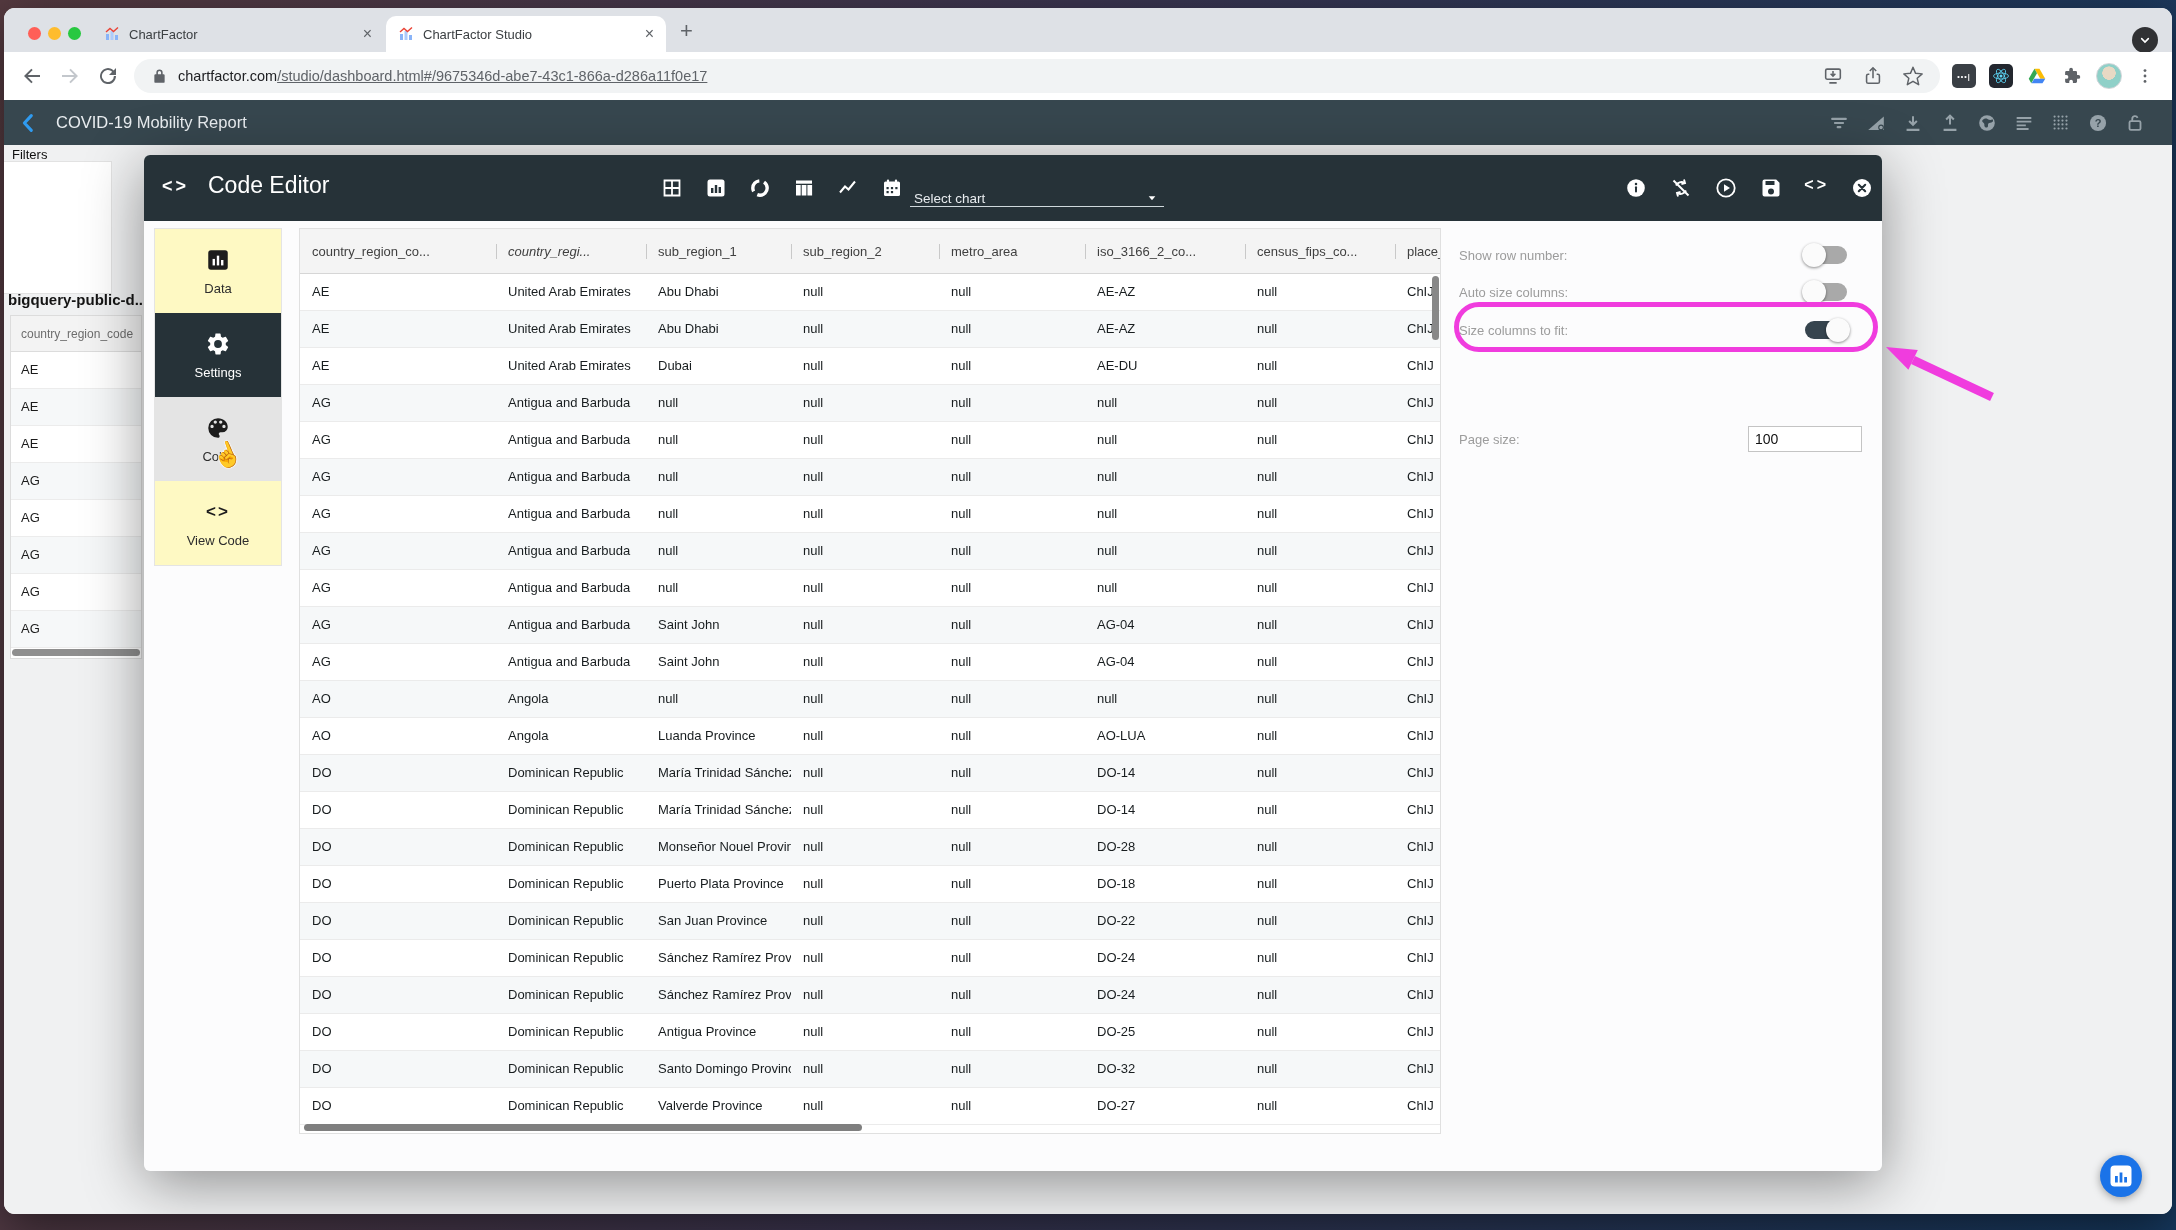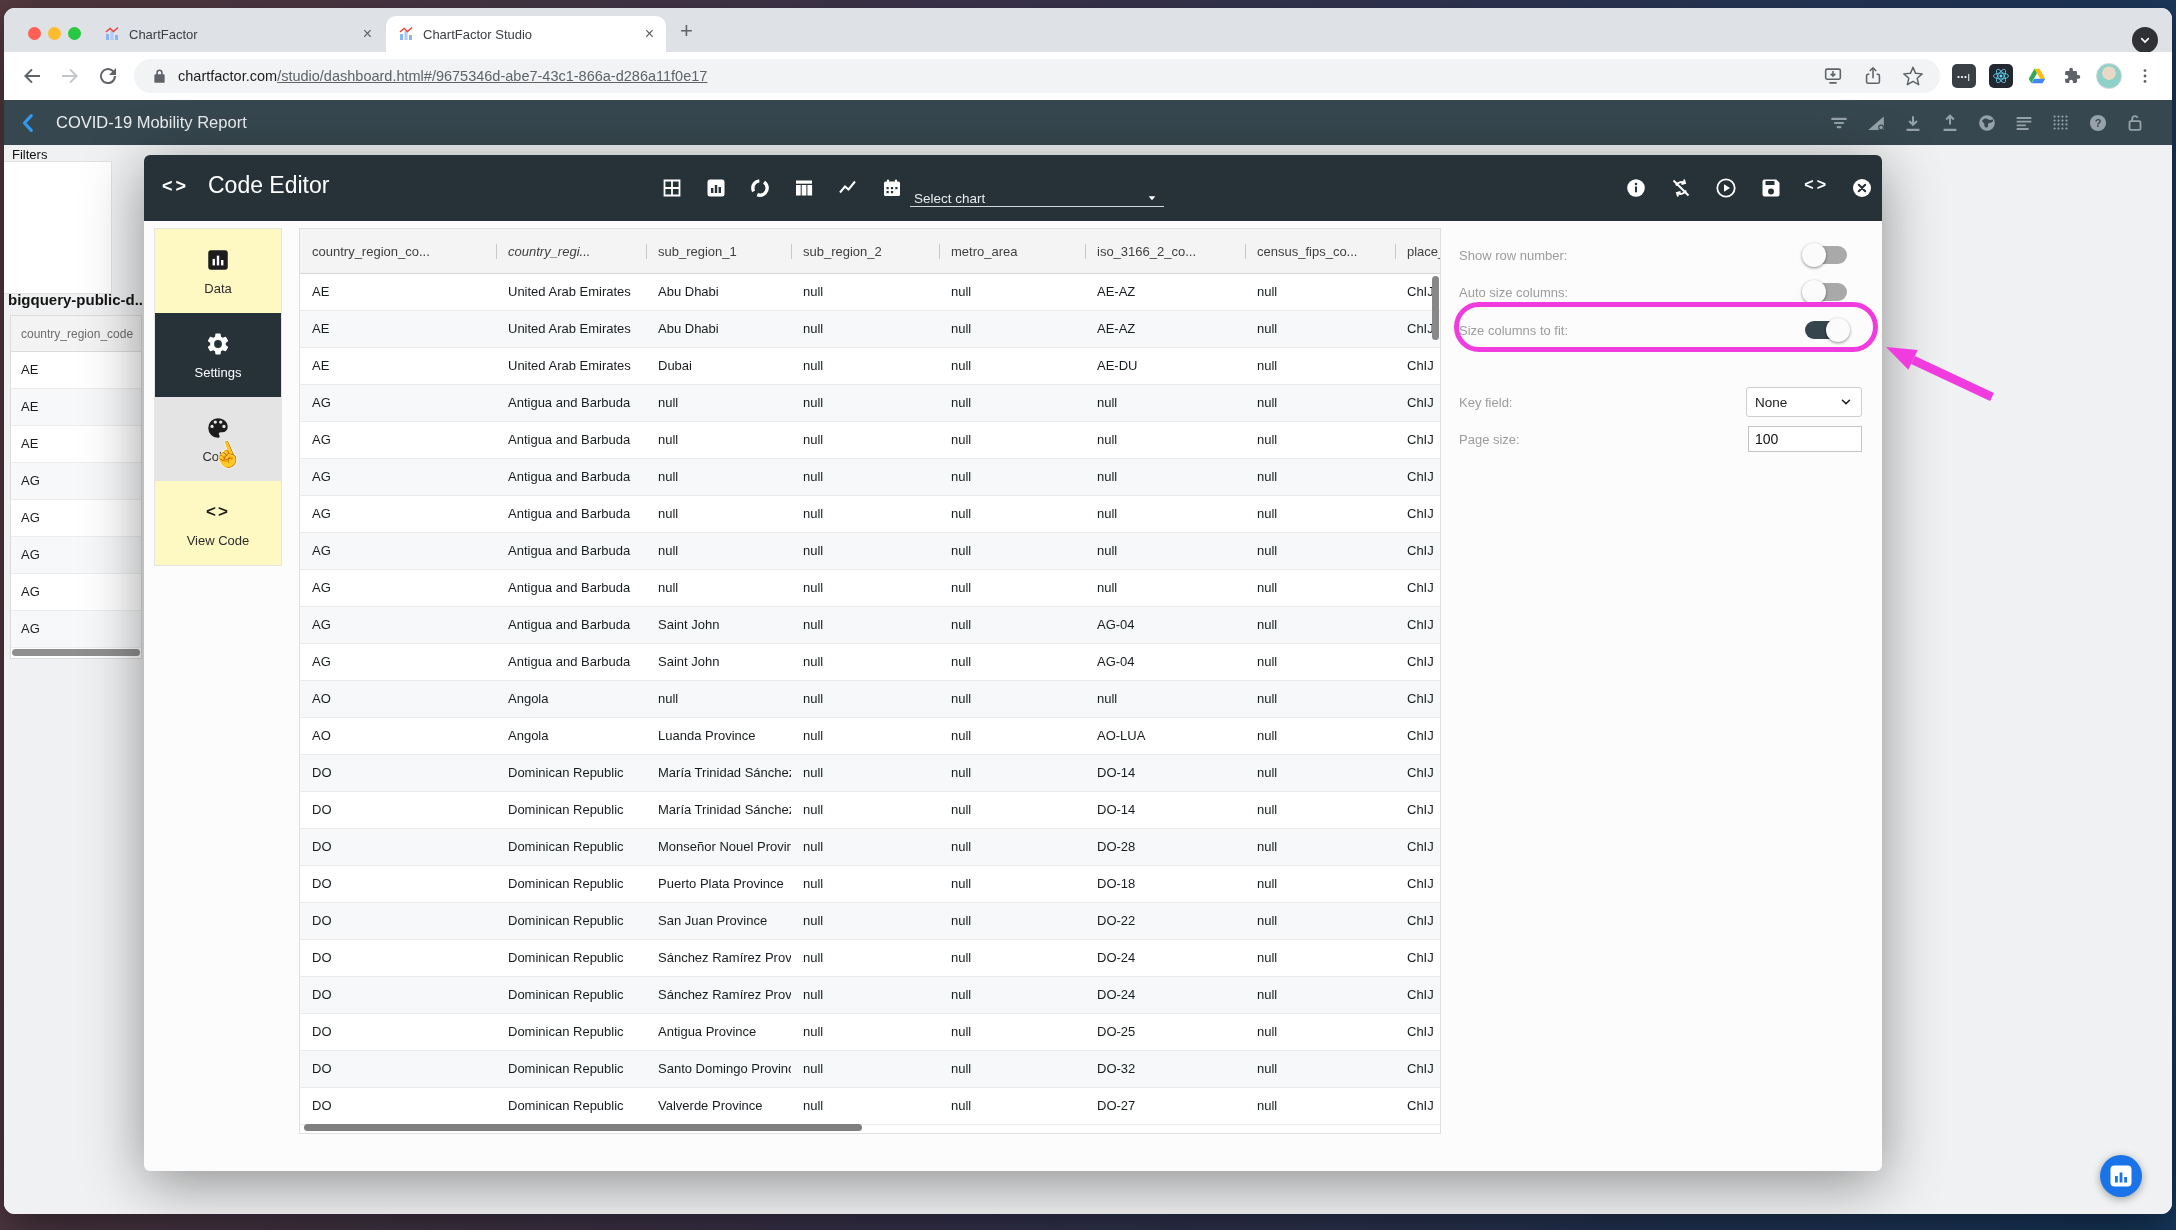--- a/index.html
+++ b/index.html
@@ -724,31 +724,20 @@
         <span class="switch">
               <span class="knob"></span>
             </span>
       </div>
       <div class="prow" style="top:159px">
         <span class="plabel">Size columns to fit:</span>
         <span class="switch on">
               <span class="knob"></span>
             </span>
       </div>
-      <div class="prow" style="top:231px">
-        <span class="plabel">Key field:</span>
-        <span class="pselect">
-          <span>None</span>
-          <span class="ca">
-                <svg viewBox="0 0 24 24">
-                  <path d="m6 9 6 6 6-6" stroke="#1b1b1b" stroke-width="2.6" fill="none" stroke-linecap="round"></path>
-                </svg>
-              </span>
-        </span>
-      </div>
       <div class="prow" style="top:268px">
         <span class="plabel">Page size:</span>
         <input class="pinput" value="100" style="">
       </div>
     </div>
 
     <div class="abs highlight"></div>
     <svg class="abs arrow-svg" viewBox="0 0 180 120">
       <line x1="158" y1="62" x2="79" y2="25" stroke="#F03CDE" stroke-width="9"></line>
       <polygon points="52,12 83.8,14.9 74.4,34.7" fill="#F03CDE"></polygon>

